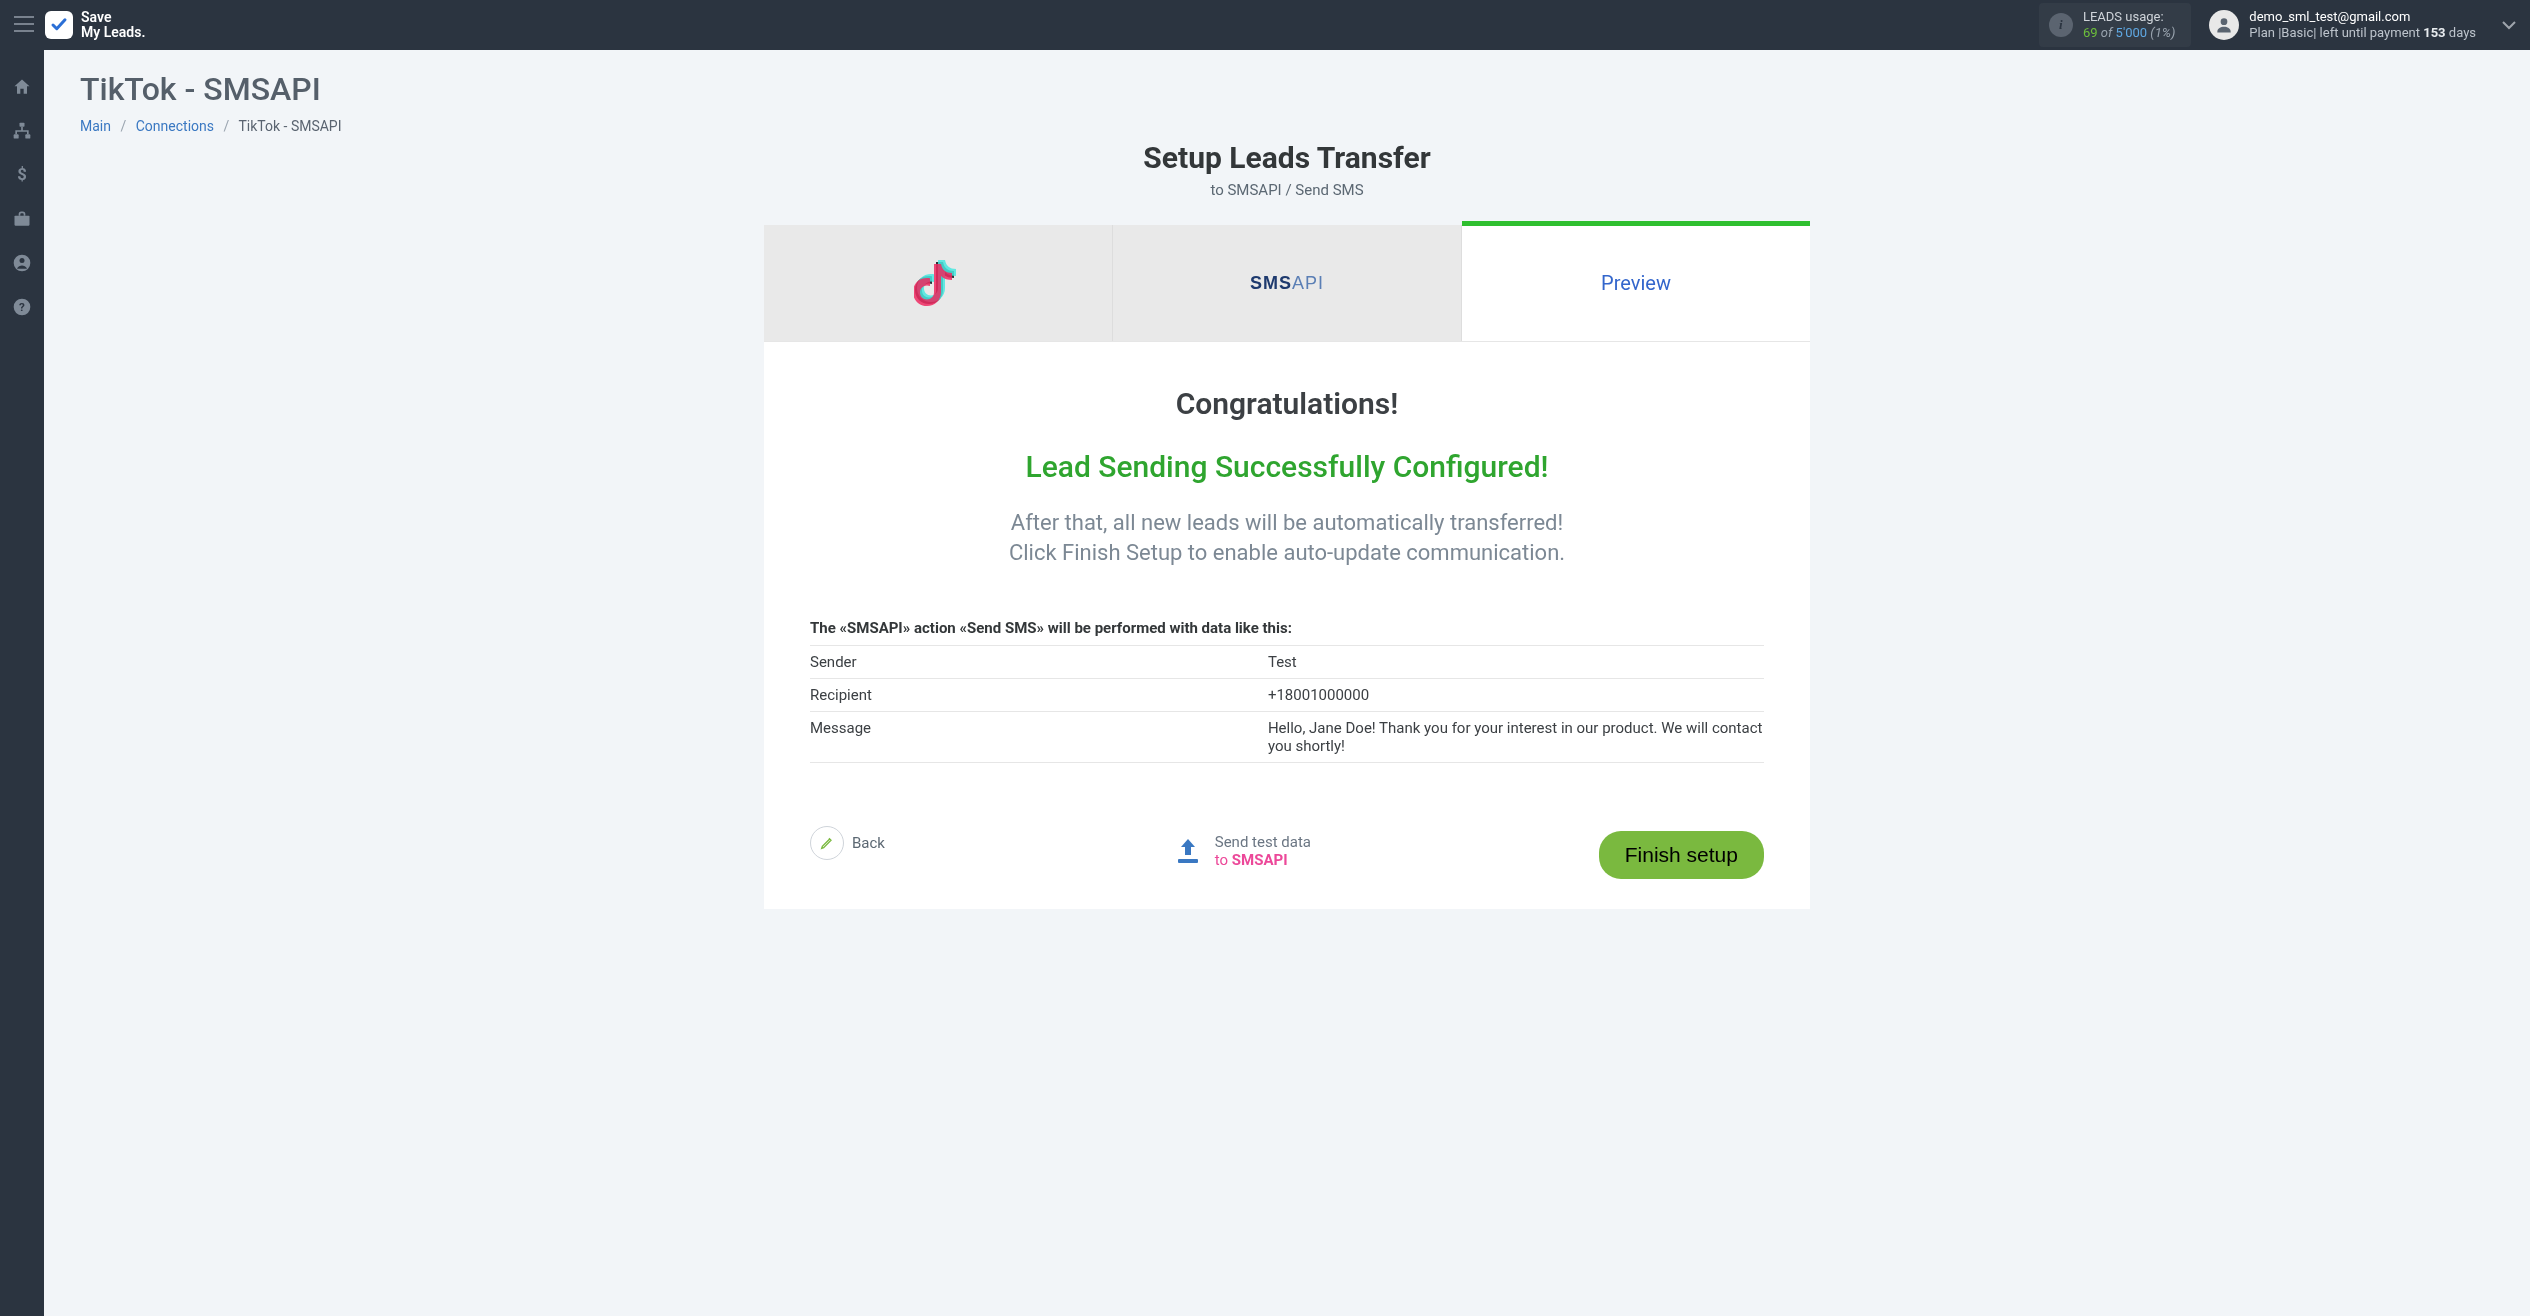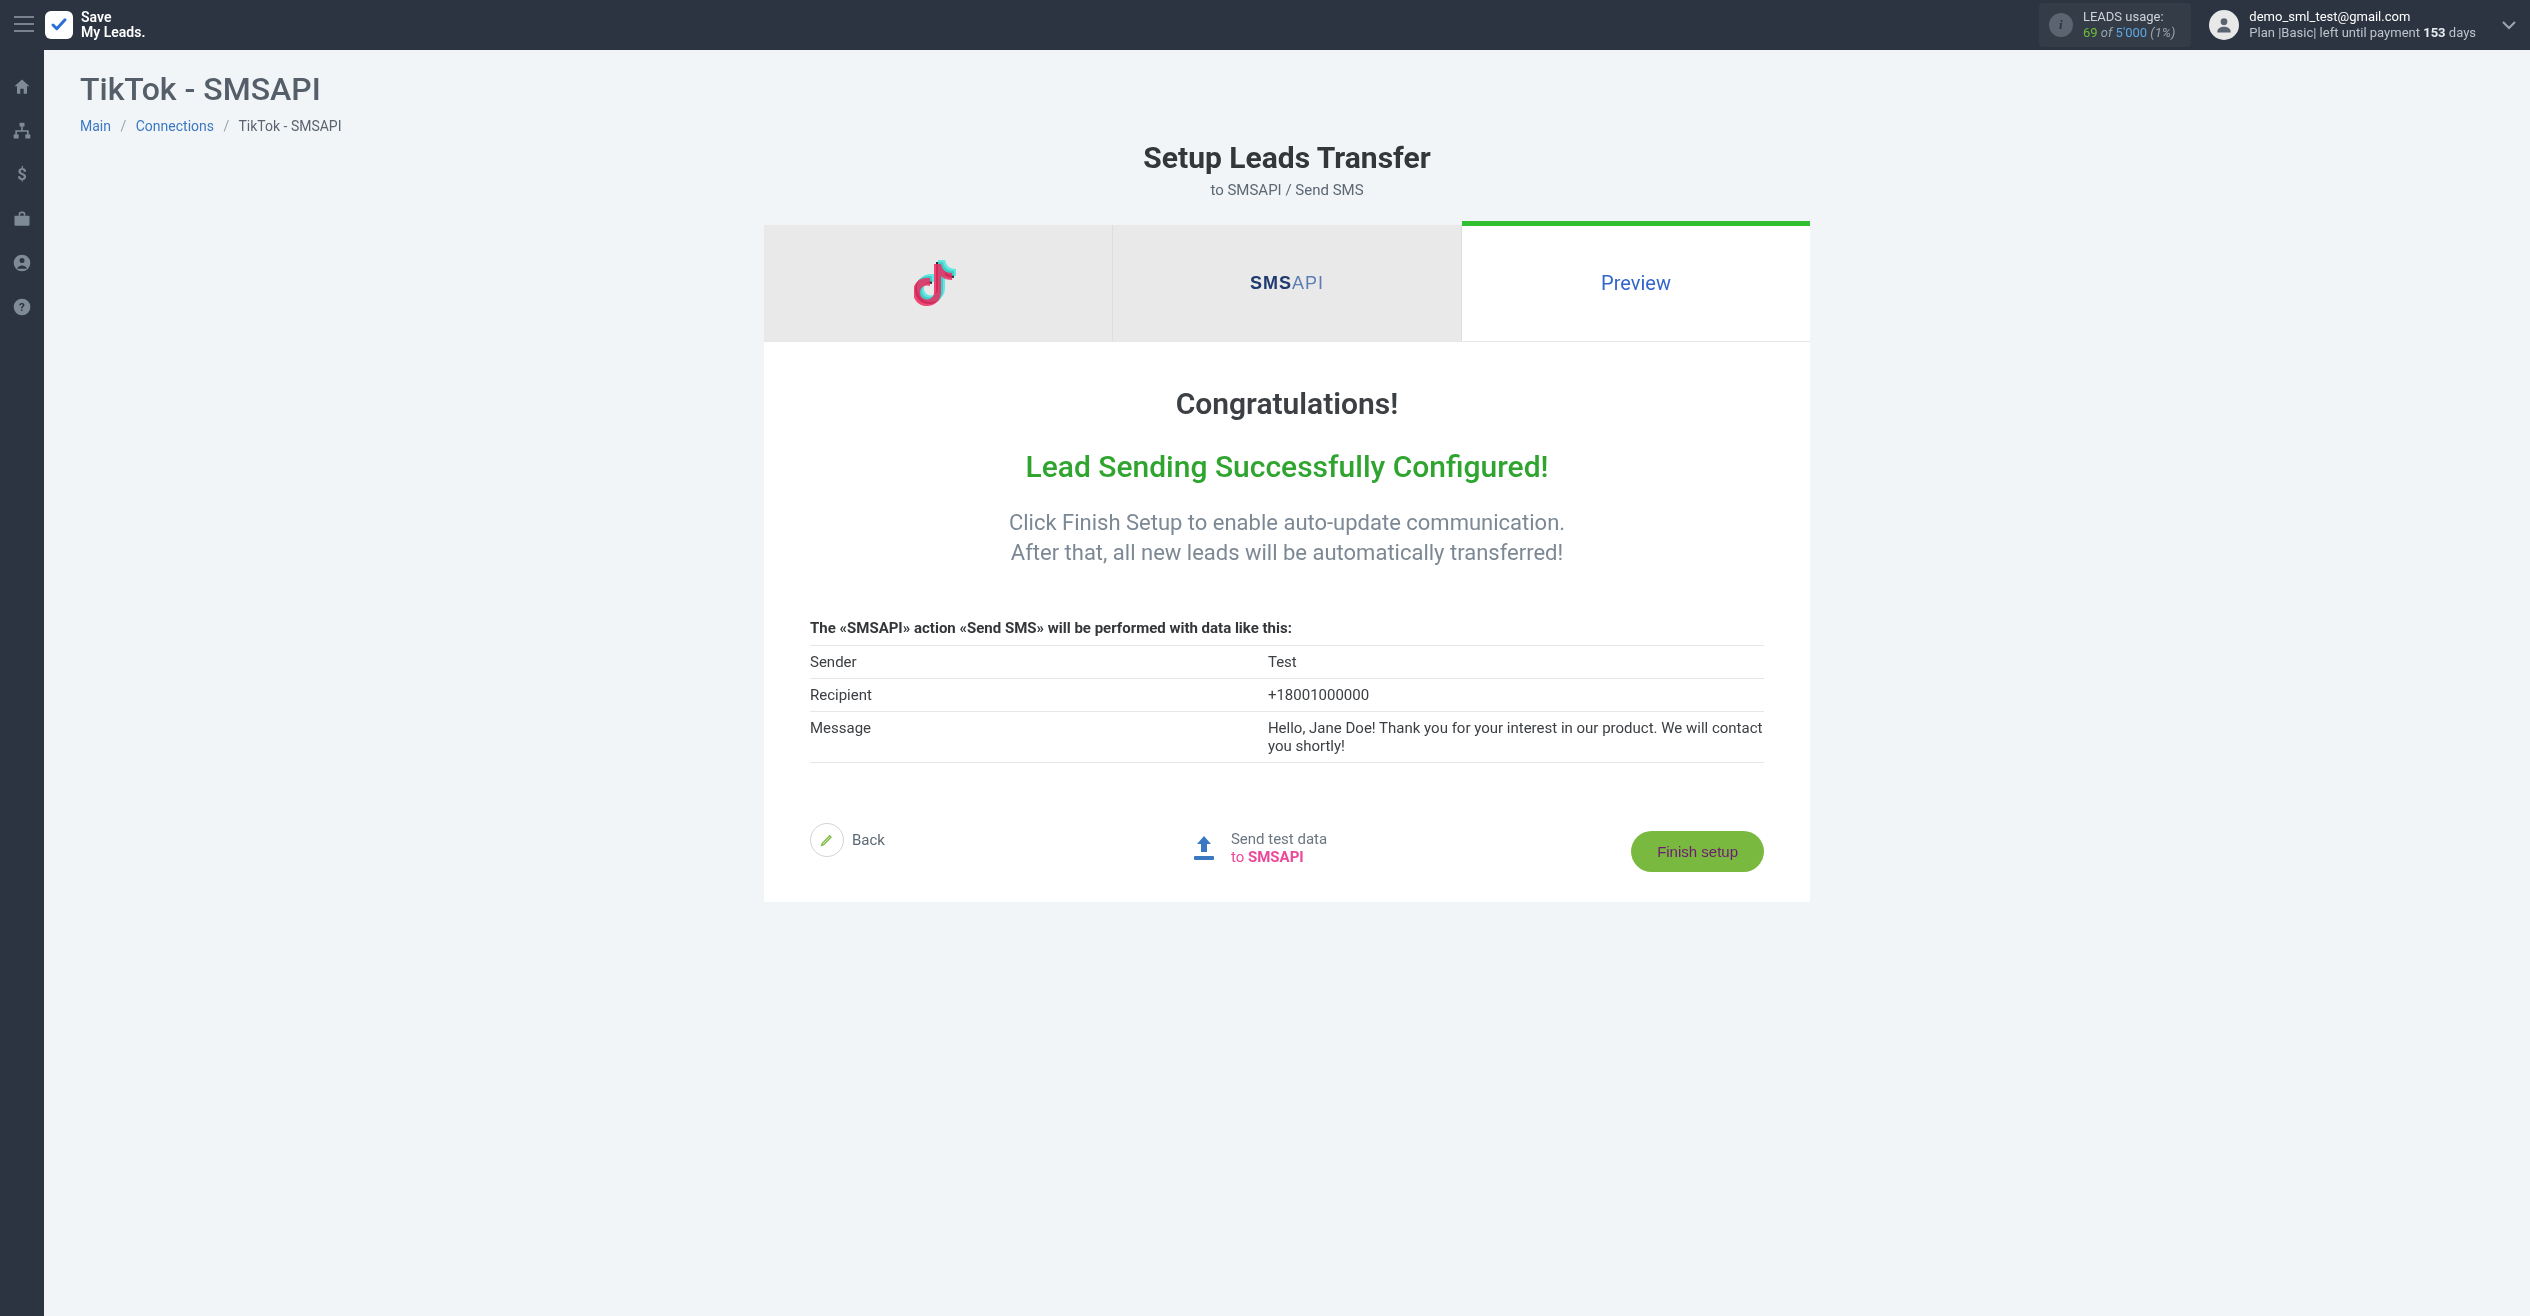--- a/index.html
+++ b/index.html
@@ -68,21 +68,21 @@
 .wizard-actions { display:flex; align-items:center; justify-content:space-between; margin-top:44px; }
 .back-btn { display:flex; align-items:center; gap:8px; cursor:pointer; }
 .back-circle { width:34px; height:34px; border:1px solid #cfd4da; border-radius:50%; display:flex; align-items:center; justify-content:center; }
 .back-text { color:#5c6873; font-size:15px; }
 
 .send-test { display:flex; align-items:center; gap:12px; cursor:pointer;margin-top:16px; }
 .send-test .label { font-size:15px; color:#6b7683; line-height:1.2; }
 .send-test .label .line2 { color:#ec4899; }
 .send-test .label .bold { font-weight:700; }
 
-.finish-btn { background:#7ab93f; color:#701a75; border:none; border-radius:22px; padding: 12px 26px; font-size:15px; cursor:pointer;margin-top:24px; }
+.finish-btn { background:#7ab93f; color:#000000; border:none; border-radius:22px; padding: 12px 26px; font-size:21px; cursor:pointer;margin-top:24px; }
 
 .smsapi-logo { font-weight:700; font-size:18px; letter-spacing:1px; color:#1e3a6e; font-family: Arial, sans-serif; }
 .smsapi-logo .api { color:#5b7fb5; font-weight:400; }
 
 </style>
 </head>
 <body>
 
 <div class="navbar">
   <div class="navbar-left">
@@ -209,22 +209,22 @@
       <div class="wizard-tab active">
         <div class="tab-label">Preview</div>
       </div>
     </div>
 
     <div class="wizard-body">
       <div class="congrats">
         <h3>Congratulations!</h3>
         <div class="success">Lead Sending Successfully Configured!</div>
         <div class="hint">
+          <div>After that, all new leads will be automatically transferred!</div>
           <div>Click Finish Setup to enable auto-update communication.</div>
-          <div>After that, all new leads will be automatically transferred!</div>
         </div>
       </div>
 
       <div class="preview-note">The «SMSAPI» action «Send SMS» will be performed with data like this:</div>
       <table class="preview-table">
         <tbody>
             <tr>
           <td>Sender</td>
           <td>Test</td>
         </tr>

